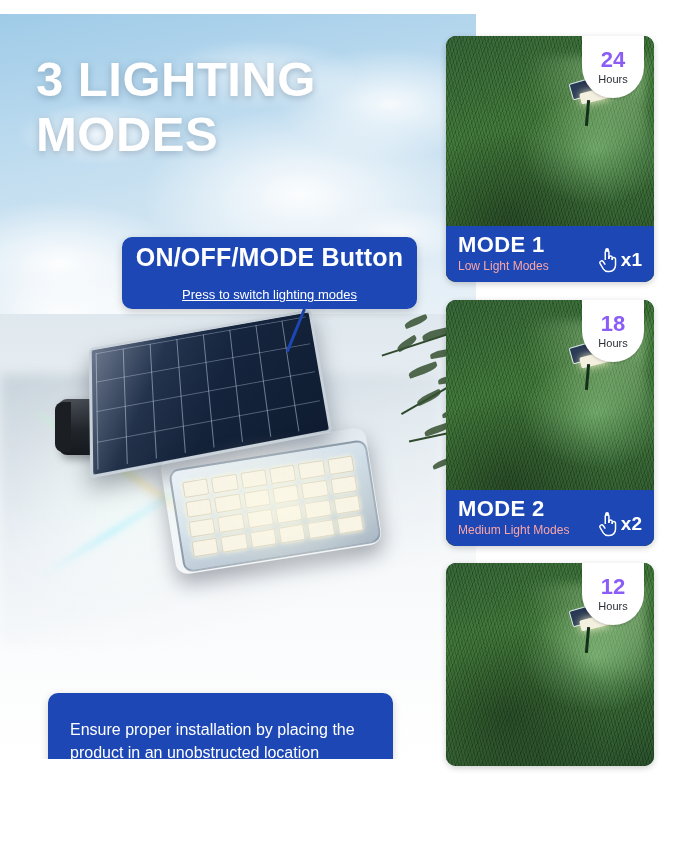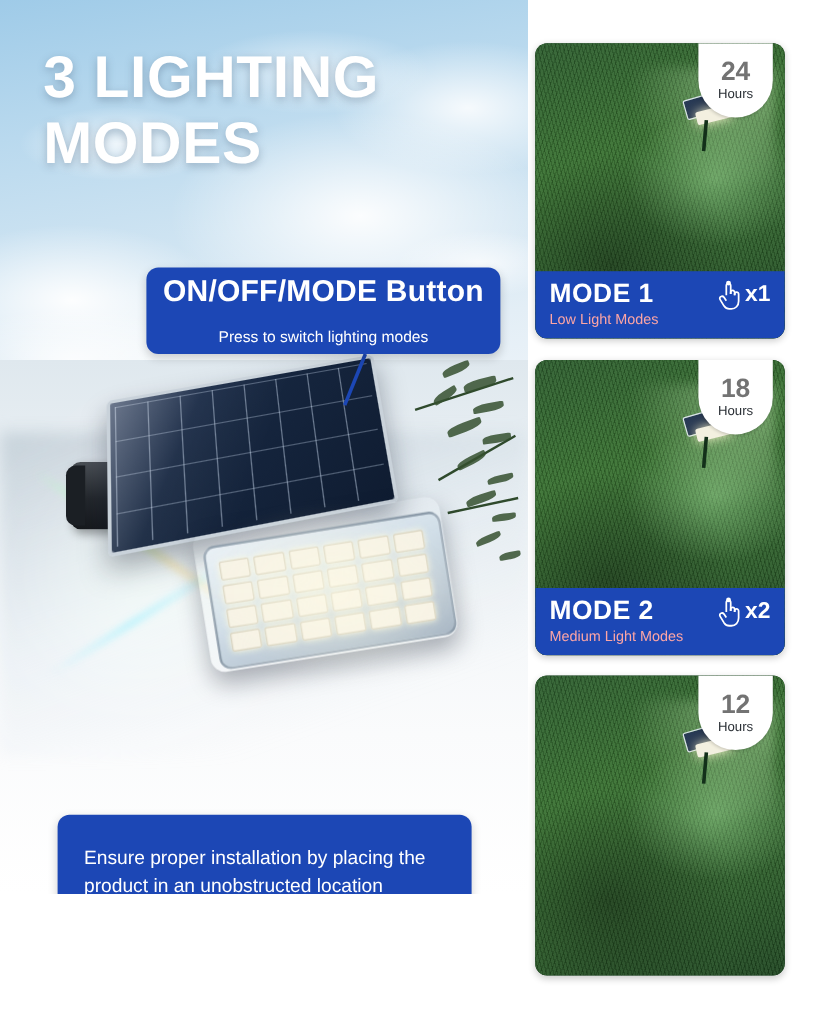--- a/index.html
+++ b/index.html
@@ -15,24 +15,25 @@
     width: 679px;
     height: 849px;
     overflow: hidden;
     background: #ffffff;
   }
 
   
   .hero {
     position: absolute;
     left: 0;
-    top: 0;
+    top: 14px;
     width: 440px;
     height: 745px;
     overflow: hidden;
+    padding-left: 36px;
   }
   .sky {
     position: absolute;
     left: 0; top: 0; right: 0;
     height: 340px;
     background:
       radial-gradient(ellipse 180px 90px at 60px 250px, rgba(255,255,255,0.95), rgba(255,255,255,0) 70%),
       radial-gradient(ellipse 220px 120px at 300px 180px, rgba(255,255,255,0.92), rgba(255,255,255,0) 72%),
       radial-gradient(ellipse 160px 80px at 390px 90px, rgba(255,255,255,0.85), rgba(255,255,255,0) 70%),
       radial-gradient(ellipse 240px 130px at 180px 320px, rgba(255,255,255,0.9), rgba(255,255,255,0) 75%),
@@ -226,20 +227,21 @@
   }
   #callout-mode .c-title {
     font-size: 25px;
     font-weight: bold;
     letter-spacing: 0.2px;
     line-height: 1.1;
   }
   #callout-mode .c-sub {
     font-size: 13px;
     margin-top: 16px;
+    text-decoration: underline;
   }
   .pointer-line {
     position: absolute;
     left: 303px;
     top: 295px;
     width: 3px;
     height: 46px;
     background: #1c47b5;
     transform: rotate(22deg);
     transform-origin: top center;
@@ -263,21 +265,21 @@
     position: absolute;
     left: 446px;
     width: 208px;
     border-radius: 10px;
     overflow: hidden;
     box-shadow: 0 2px 6px rgba(0,0,0,0.2);
     background: #143f1e;
   }
   #card-1 { top: 36px; height: 246px; }
   #card-2 { top: 300px; height: 246px; }
-  #card-3 { top: 563px; height: 250px; }
+  #card-3 { top: 563px; height: 203px; }
 
   .grass {
     position: absolute;
     inset: 0;
     background:
       radial-gradient(ellipse 120px 90px at 72% 46%, rgba(190,255,180,0.38), rgba(190,255,180,0) 62%),
       repeating-linear-gradient(76deg, rgba(0,0,0,0.13) 0px, rgba(0,0,0,0.13) 1px, rgba(255,255,255,0.035) 1px, rgba(255,255,255,0.035) 3px),
       repeating-linear-gradient(112deg, rgba(0,0,0,0.10) 0px, rgba(0,0,0,0.10) 1px, rgba(255,255,255,0.03) 1px, rgba(255,255,255,0.03) 4px),
       linear-gradient(160deg, #2b5c2c 0%, #37702f 35%, #2d5f2a 70%, #1d451f 100%);
   }
@@ -336,36 +338,36 @@
     border-radius: 0 0 34px 34px;
     display: flex;
     flex-direction: column;
     align-items: center;
     justify-content: center;
     box-shadow: 0 1px 3px rgba(0,0,0,0.2);
   }
   .hours-num {
     font-size: 22px;
     font-weight: bold;
-    color: #737373;
+    color: #8b5cf6;
     line-height: 1;
   }
   .hours-lbl {
     font-size: 11px;
     color: #2a2f35;
     margin-top: 2px;
   }
 
   .card-footer {
     position: absolute;
     left: 0; right: 0; bottom: 0;
     background: #1c47b5;
     padding: 7px 10px 9px 12px;
     display: flex;
-    align-items: flex-start;
+    align-items: flex-end;
     justify-content: space-between;
   }
   .cf-left { display: flex; flex-direction: column; }
   .cf-title {
     color: #ffffff;
     font-size: 22px;
     font-weight: bold;
     letter-spacing: 0.4px;
     line-height: 1.05;
   }

